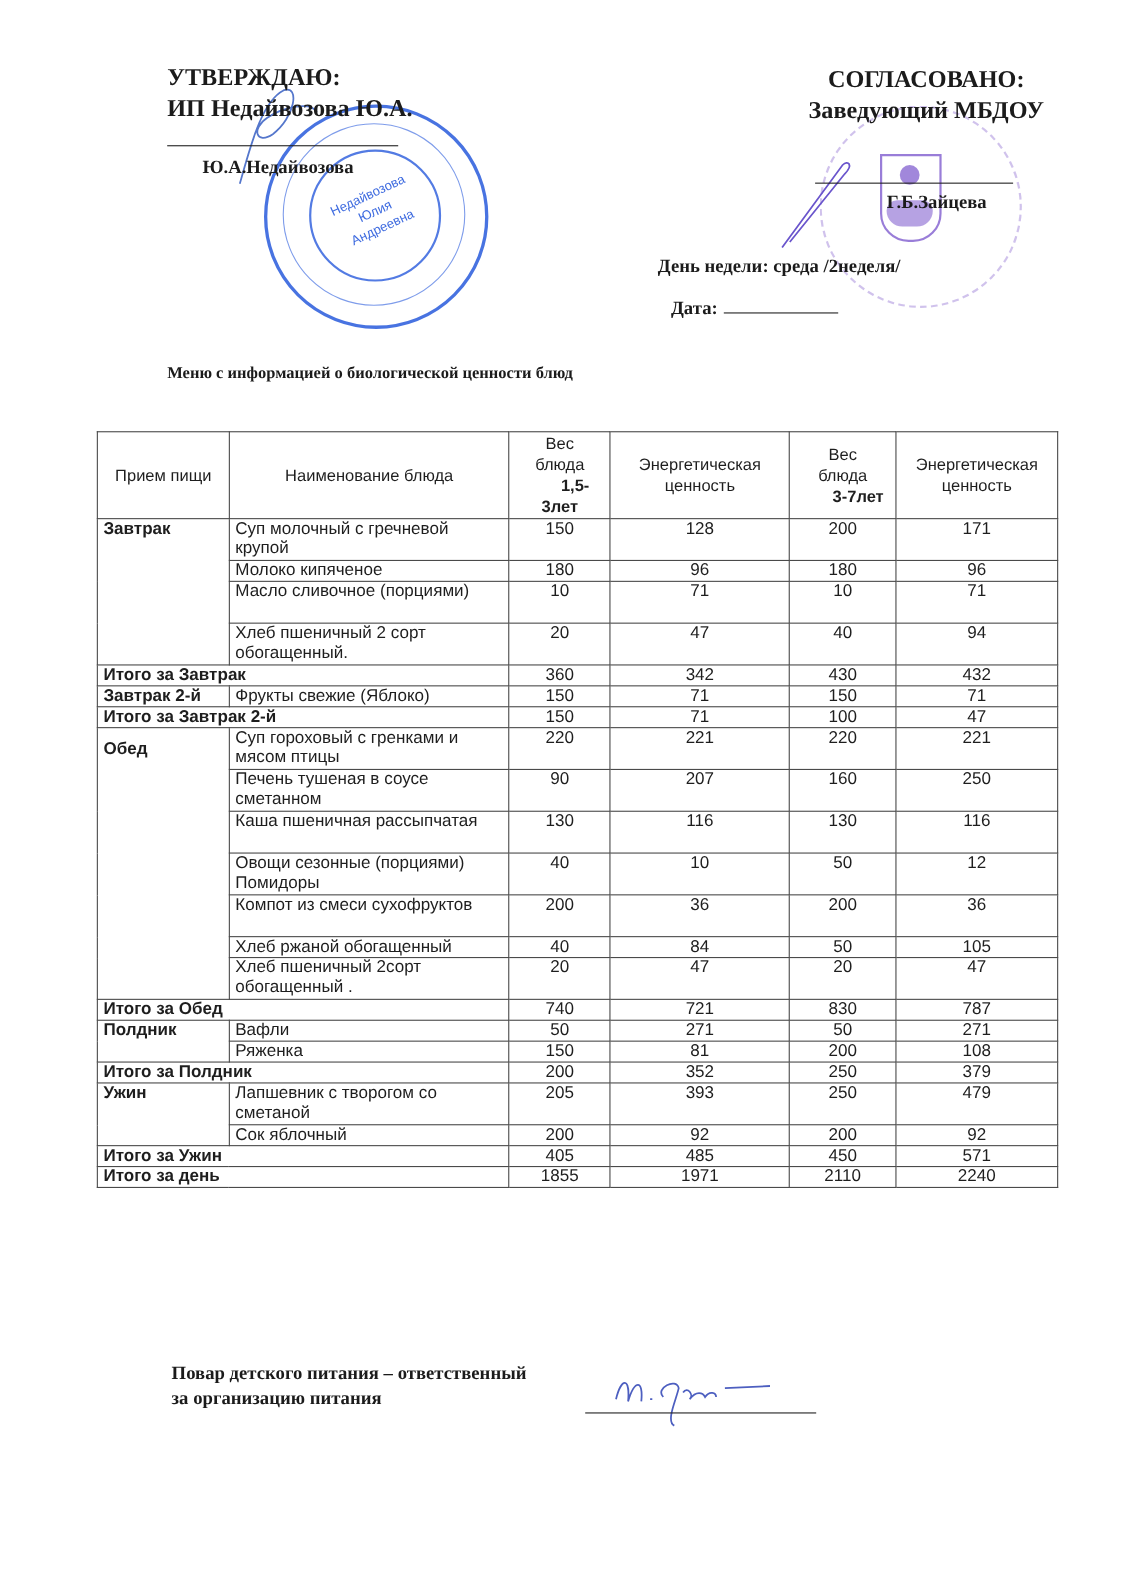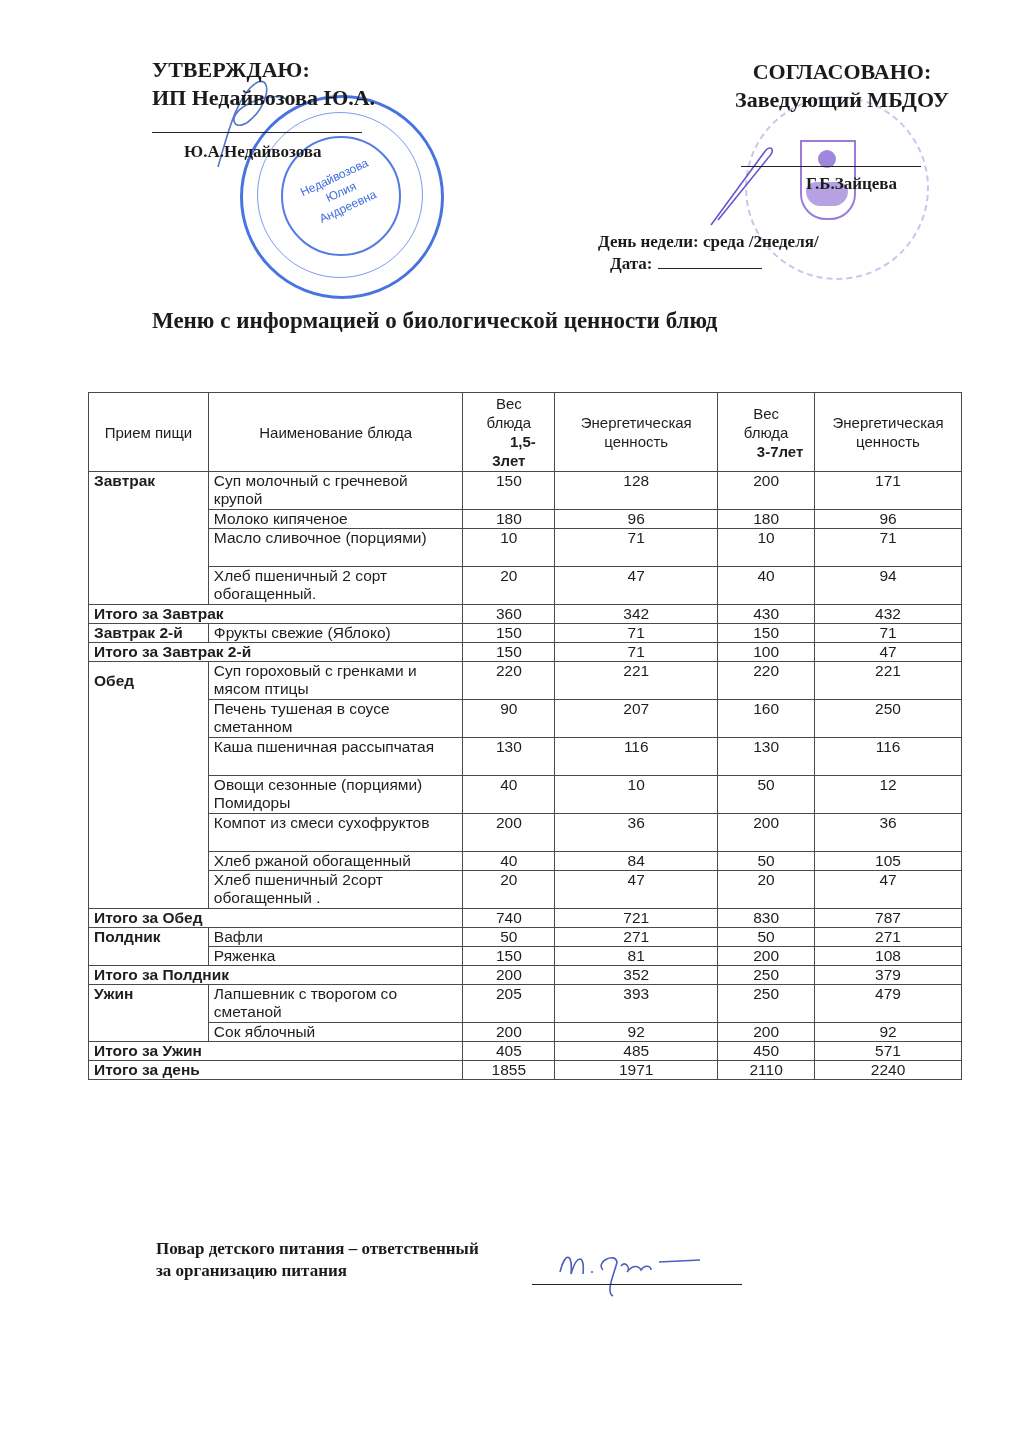--- a/index.html
+++ b/index.html
@@ -10,24 +10,24 @@
 
   .approve { left: 152px; top: 56px; font-size: 22px; line-height: 28px; }
   .approve .line { position: absolute; left: 0; top: 76px; width: 210px; border-top: 1.5px solid #222; }
   .approve .name { position: absolute; left: 32px; top: 82px; font-size: 17px; white-space: nowrap; }
 
   .agreed { right: 75px; top: 58px; font-size: 22px; line-height: 28px; text-align: center; }
   .agreed .line { position: absolute; right: 28px; top: 108px; width: 180px; border-top: 1.5px solid #222; }
   .agreed .name { position: absolute; right: 52px; top: 112px; font-size: 17px; white-space: nowrap; }
 
   .weekday { left: 598px; top: 232px; font-size: 17px; white-space: nowrap; }
-  .date-row { left: 610px; top: 252px; font-size: 17px; white-space: nowrap; }
+  .date-row { left: 610px; top: 268px; font-size: 17px; white-space: nowrap; }
   .date-line { display: inline-block; width: 104px; border-bottom: 1.5px solid #222; margin-left: 6px; height: 16px; vertical-align: baseline; }
 
-  .title { left: 152px; top: 308px; font-size: 23px; white-space: nowrap; text-align: center; }
+  .title { left: 152px; top: 332px; font-size: 15px; white-space: nowrap; text-align: center; }
 
   .stamp { position: absolute; border-radius: 50%; }
   .stamp-blue { left: 240px; top: 95px; width: 198px; height: 198px; border: 3px solid rgba(40,90,220,0.85); }
   .stamp-blue .inner { position: absolute; left: 38px; top: 38px; width: 116px; height: 116px; border: 2px solid rgba(40,90,220,0.8); border-radius: 50%; }
   .stamp-blue .ring2 { position: absolute; left: 14px; top: 14px; width: 164px; height: 164px; border: 1.5px solid rgba(40,90,220,0.6); border-radius: 50%; }
   .stamp-blue .txt { position: absolute; left: 0; width: 116px; text-align: center; color: rgba(40,90,220,0.9); font-size: 12px; transform: rotate(-25deg); line-height: 16px; top: 30px; }
   .stamp-purple { left: 745px; top: 96px; width: 180px; height: 180px; border: 2px dashed rgba(120,80,200,0.35); }
   .emblem { position: absolute; left: 800px; top: 140px; width: 52px; height: 76px; border: 2px solid rgba(110,70,200,0.7); border-radius: 0 0 26px 26px; }
   .emblem .sun { position: absolute; left: 16px; top: 8px; width: 18px; height: 18px; border-radius: 50%; background: rgba(110,70,200,0.65); }
   .emblem .hill { position: absolute; left: 4px; top: 40px; width: 42px; height: 24px; background: rgba(110,70,200,0.5); border-radius: 12px 12px 18px 18px; }

